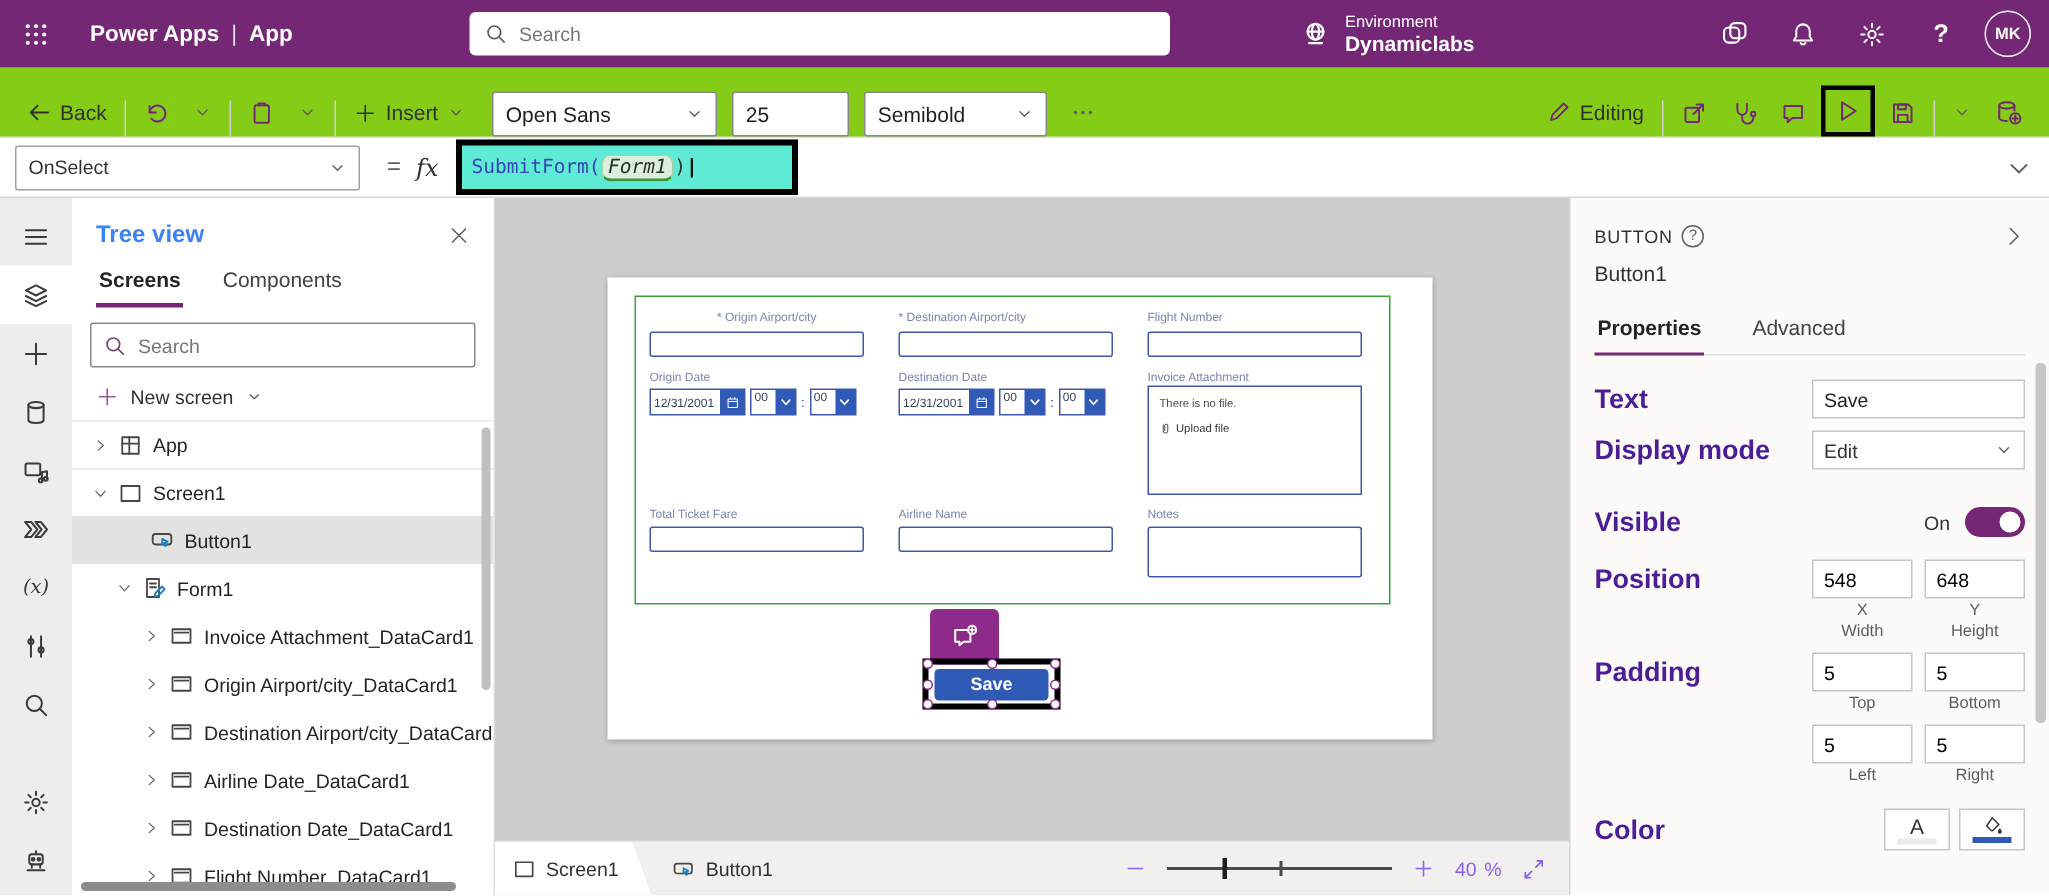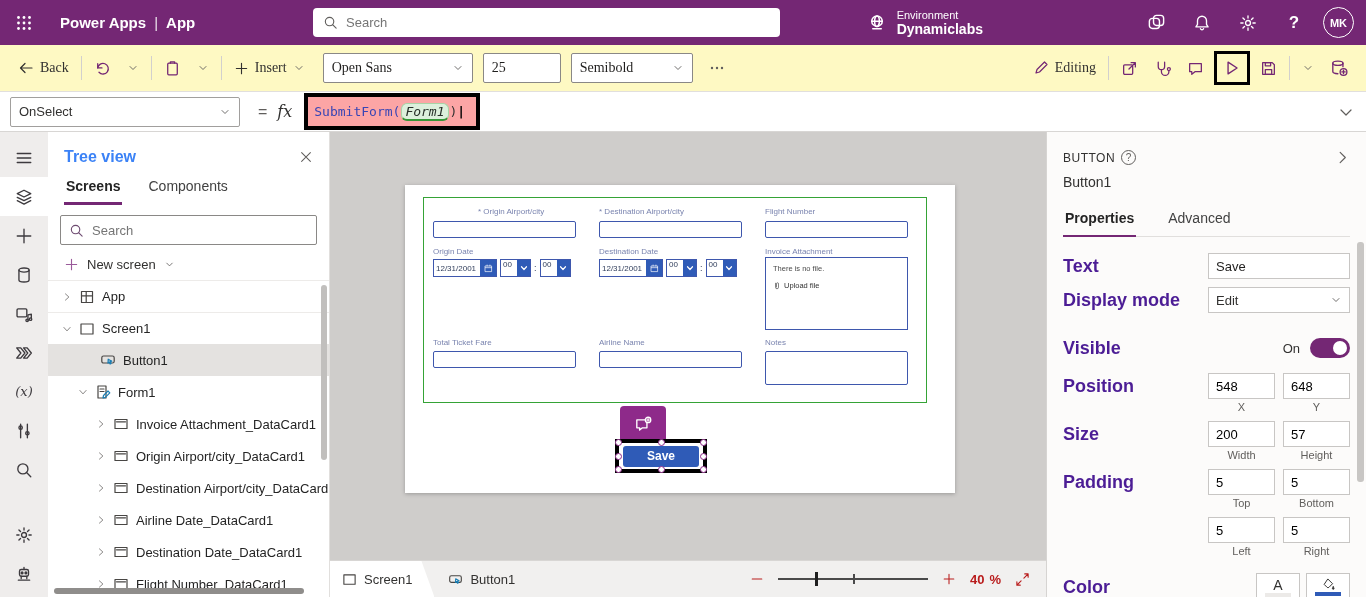--- a/index.html
+++ b/index.html
@@ -18,37 +18,37 @@
   .topsearch input { border:none; outline:none; flex:1; font-size:13px; background:transparent; color:#323130; font-family:inherit; }
   .topright { position:absolute; right:0; top:0; height:45px; display:flex; align-items:center; gap:0; }
   .envblock { display:flex; align-items:center; gap:10px; margin-right:150px; }
   .envtext .l1 { font-size:11px; line-height:12px; }
   .envtext .l2 { font-size:14px; font-weight:bold; line-height:16px; }
   .topicon { width:46px; height:45px; display:flex; align-items:center; justify-content:center; cursor:pointer; font-size:17px; }
   .avatar { width:31px; height:31px; border:1.5px solid #fff; border-radius:50%; display:flex; align-items:center;
     justify-content:center; font-size:11px; font-weight:bold; margin:0 12px 0 6px; cursor:pointer; }
 
   
-  .cmdbar { height:47px; background:#fef9c3; border-bottom:1px solid #e1dfdd; display:flex; align-items:center; padding:0 10px;font-family:Liberation Serif, serif; }
+  .cmdbar { height:47px; background:#84cc16; border-bottom:1px solid #e1dfdd; display:flex; align-items:flex-end; padding:0 10px; }
   .cmd { display:flex; align-items:center; gap:6px; padding:0 8px; height:32px; cursor:pointer; font-size:14px; color:#323130; }
   .vdiv { width:1px; height:24px; background:#d2d0ce; margin:0 4px; }
   .purple { color:#742774; }
   .gray { color:#605e5c; }
   .selbox { height:30px; border:1px solid #8a8886; border-radius:2px; display:flex; align-items:center;
     padding:0 8px; font-size:14px; color:#201f1e; justify-content:space-between; margin-left:10px; cursor:pointer; background:#fff; }
   .cmdbar .spacer { flex:1; }
   .playbox { border:3px solid #000; width:36px; height:34px; display:flex; align-items:center; justify-content:center; margin:0 2px; }
 
   
   .fxbar { height:40px; background:#fff; border-bottom:1px solid #d8d6d4; display:flex; align-items:center; padding:0 10px; position:relative; }
   .propdd { width:230px; height:30px; border:1px solid #a19f9d; border-radius:2px; display:flex; align-items:center;
     justify-content:space-between; padding:0 8px; font-size:13px; cursor:pointer; background:#fff; }
   .eq { font-size:16px; color:#605e5c; margin:0 10px 0 18px; }
   .fxsym { font-family:"DejaVu Serif", serif; font-style:italic; font-size:16px; color:#323130; margin-right:12px; }
-  .fxbox { border:4px solid #000; background:#fca5a5; height:37px; width:176px; display:flex; align-items:center;
+  .fxbox { border:4px solid #000; background:#5eead4; height:37px; width:228px; display:flex; align-items:center;
     padding:0 6px; font-family:"DejaVu Sans Mono", monospace; font-size:13px; white-space:nowrap; }
   .code-fn { color:#3845b5; }
   .tokpill { background:#ddefdc; border:1px solid #a8d3a6; border-bottom:2px solid #379637; border-radius:6px;
     padding:0 3px; font-style:italic; color:#29302a; margin:0 1px; }
   .cursorbar { color:#000; font-weight:bold; }
   .fxchev { position:absolute; right:12px; color:#605e5c; cursor:pointer; }
 
   
   .main { display:grid; grid-template-columns:48px 282px 716px 320px; grid-template-rows:428px 37px; height:465px; }
 
@@ -102,21 +102,21 @@
     align-items:center; justify-content:center; }
   .savebtn { width:76px; height:21px; background:#2f5bb7; border-radius:3px; color:#fff; font-size:12px; font-weight:bold;
     display:flex; align-items:center; justify-content:center; cursor:pointer; }
   .hdl { position:absolute; width:7px; height:7px; border-radius:50%; background:#fff; border:1.5px solid #8e2a8a; }
 
   
   .statusbar { grid-row:2; grid-column:3; background:#f1f0ef; border-top:1px solid #d8d6d4; display:flex; align-items:center; font-size:13px; }
   .crumbtab { background:#fff; height:36px; display:flex; align-items:center; gap:7px; padding:0 22px 0 12px;
     clip-path:polygon(0 0, calc(100% - 13px) 0, 100% 100%, 0 100%); cursor:pointer; }
   .crumbitem { display:flex; align-items:center; gap:7px; padding:0 14px; cursor:pointer; }
-  .zoomctl { margin-left:auto; display:flex; align-items:center; gap:14px; padding-right:16px; color:#b91c1c;font-weight:bold; }
+  .zoomctl { margin-left:auto; display:flex; align-items:center; gap:14px; padding-right:16px; color:#8b5cf6; }
   .ztrack { position:relative; width:150px; height:14px; cursor:pointer; }
   .ztrack .line { position:absolute; top:6px; left:0; right:0; height:2px; background:#4a4a4a; }
   .ztrack .tick { position:absolute; top:2px; left:50%; width:2px; height:10px; background:#4a4a4a; }
   .ztrack .handle { position:absolute; top:0; left:25%; width:3px; height:14px; background:#1f1f1f; }
   .zpct { display:flex; gap:5px; font-size:13px; }
 
   
   .props { grid-row:1/3; grid-column:4; background:#fcfbfa; border-left:1px solid #d6d4d2; position:relative; overflow:hidden;
     padding:0 16px; }
   .pheadrow { display:flex; align-items:center; gap:6px; margin-top:18px; color:#323130; }
@@ -763,27 +763,20 @@
       <div class="pctl">
         <input class="pnum" value="548" style="">
         <input class="pnum" value="648" style="">
       </div>
     </div>
     <div class="capsrow">
       <span class="cap">X</span>
       <span class="cap">Y</span>
     </div>
 
-    <div class="prow">
-      <span class="plabel">Size</span>
-      <div class="pctl">
-        <input class="pnum" value="200" style="">
-        <input class="pnum" value="57" style="">
-      </div>
-    </div>
     <div class="capsrow">
       <span class="cap">Width</span>
       <span class="cap">Height</span>
     </div>
 
     <div class="prow">
       <span class="plabel">Padding</span>
       <div class="pctl">
         <input class="pnum" value="5" style="">
         <input class="pnum" value="5" style="">

